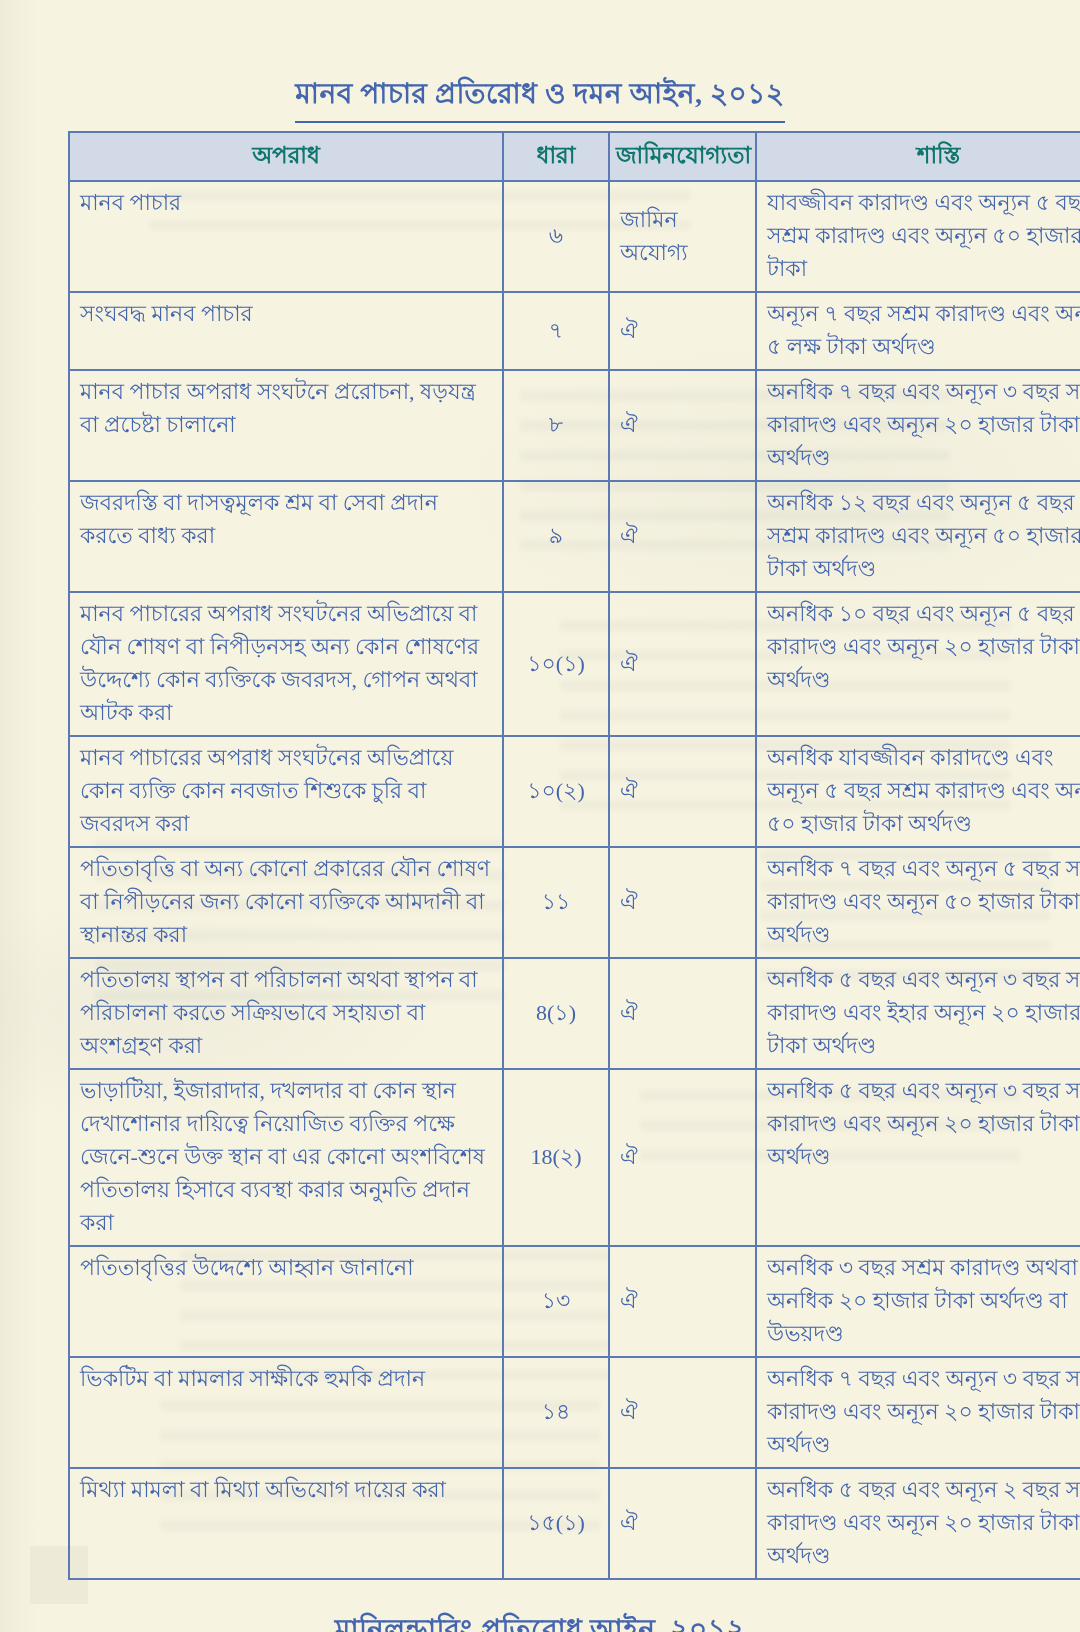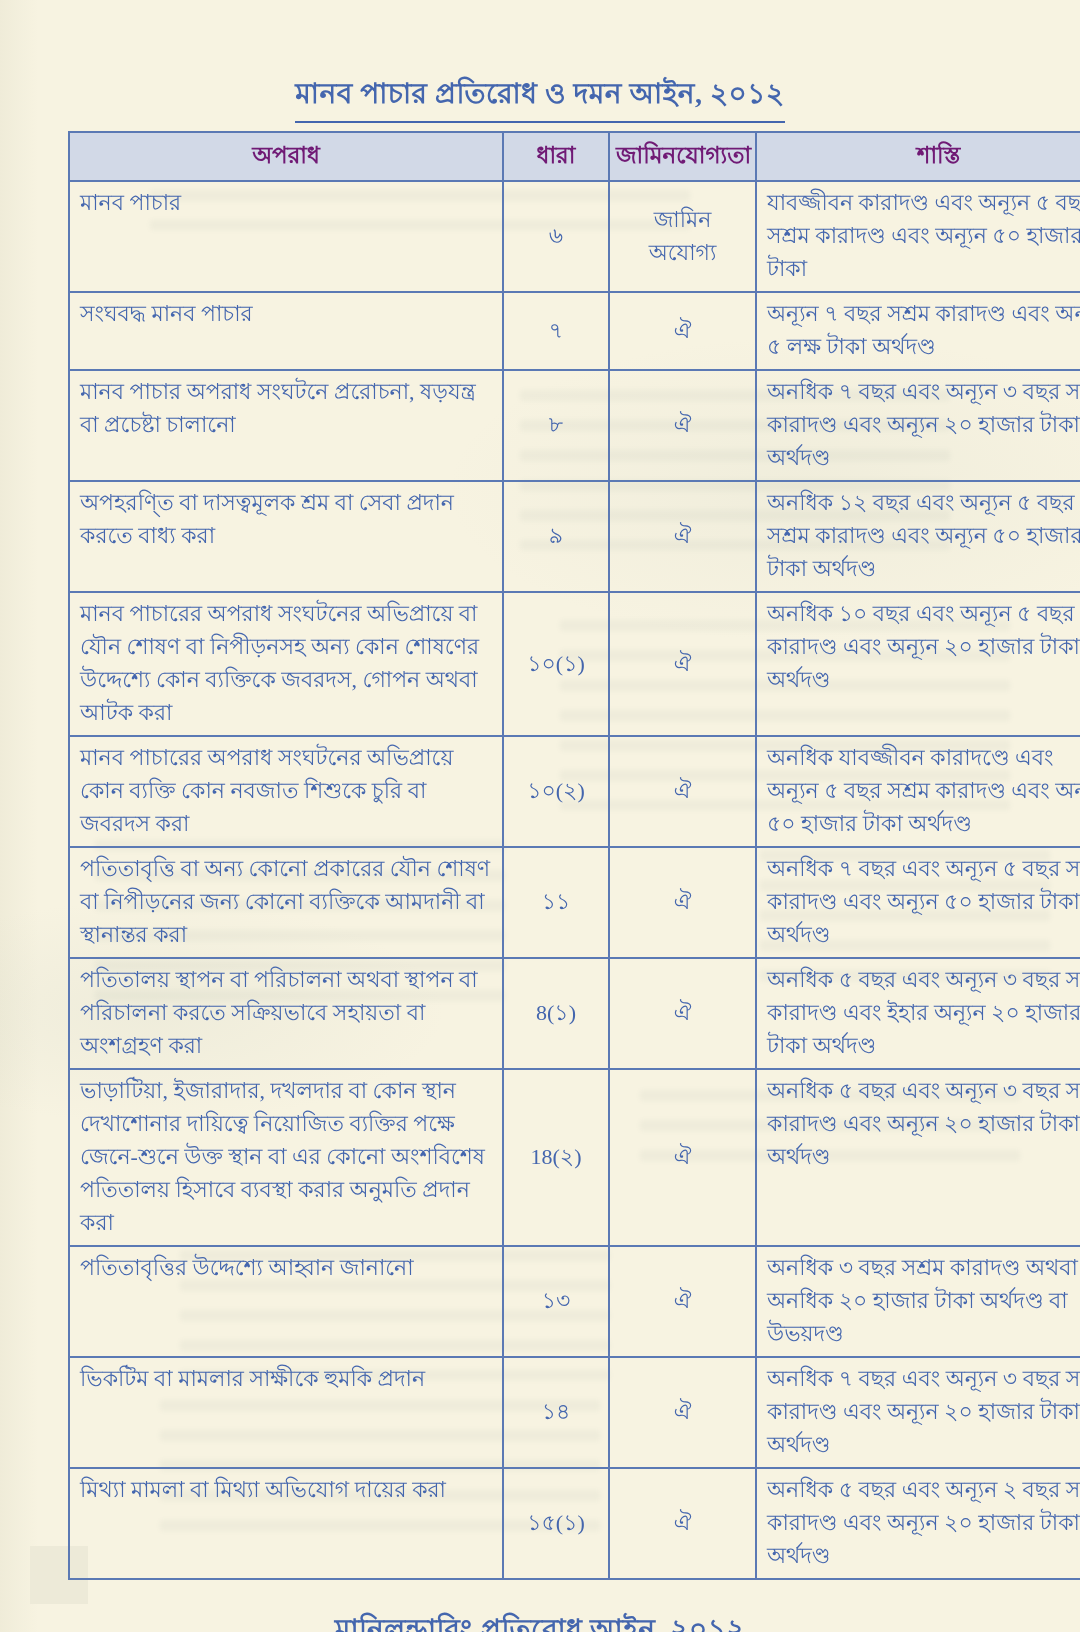--- a/index.html
+++ b/index.html
@@ -60,33 +60,33 @@
     position: relative;
     z-index: 2;
   }
   table.law-table, table.law-table th, table.law-table td {
     border: 2px solid #5b79b4;
   }
   table.law-table th {
     background: #d2d9e7;
     font-size: 23px;
     font-weight: bold;
-    color: #701a75;
+    color: #0f766e;
     padding: 4px 6px;
     text-align: center;
   }
   table.law-table td {
     font-size: 22px;
     line-height: 1.5;
     padding: 4px 10px 6px 10px;
     color: #4466ae;
   }
   td.c-off  { vertical-align: top; text-align: left; margin-top: 48px; }
   td.c-sec  { vertical-align: middle; text-align: center; }
-  td.c-bail { vertical-align: middle; text-align: center; }
+  td.c-bail { vertical-align: middle; }
   td.c-pun  { vertical-align: top; text-align: left; }
   
   #t1 tr.r0  { height: 54px; }
   #t1 tr.r1  { height: 60px; }
   #t1 tr.r2  { height: 62px; }
   #t1 tr.r3  { height: 62px; }
   #t1 tr.r4  { height: 82px; }
   #t1 tr.r5  { height: 90px; }
   #t1 tr.r6  { height: 62px; }
   #t1 tr.r7  { height: 88px; }
@@ -149,21 +149,21 @@
       <td class="c-bail">ঐ</td>
       <td class="c-pun">অন্যূন ৭ বছর সশ্রম কারাদণ্ড এবং অন্যূন ৫ লক্ষ টাকা অর্থদণ্ড</td>
     </tr>
     <tr class="r2">
       <td class="c-off">মানব পাচার অপরাধ সংঘটনে প্ররোচনা, ষড়যন্ত্র বা প্রচেষ্টা চালানো</td>
       <td class="c-sec">৮</td>
       <td class="c-bail">ঐ</td>
       <td class="c-pun">অনধিক ৭ বছর এবং অন্যূন ৩ বছর সশ্রম কারাদণ্ড এবং অন্যূন ২০ হাজার টাকা অর্থদণ্ড</td>
     </tr>
     <tr class="r3">
-      <td class="c-off">অপহরণ্তি বা দাসত্বমূলক শ্রম বা সেবা প্রদান করতে বাধ্য করা</td>
+      <td class="c-off">জবরদস্তি বা দাসত্বমূলক শ্রম বা সেবা প্রদান করতে বাধ্য করা</td>
       <td class="c-sec">৯</td>
       <td class="c-bail">ঐ</td>
       <td class="c-pun">অনধিক ১২ বছর এবং অন্যূন ৫ বছর সশ্রম কারাদণ্ড এবং অন্যূন ৫০ হাজার টাকা অর্থদণ্ড</td>
     </tr>
     <tr class="r4">
       <td class="c-off">মানব পাচারের অপরাধ সংঘটনের অভিপ্রায়ে বা যৌন শোষণ বা নিপীড়নসহ অন্য কোন শোষণের উদ্দেশ্যে কোন ব্যক্তিকে জবরদস, গোপন অথবা আটক করা</td>
       <td class="c-sec">১০(১)</td>
       <td class="c-bail">ঐ</td>
       <td class="c-pun">অনধিক ১০ বছর এবং অন্যূন ৫ বছর কারাদণ্ড এবং অন্যূন ২০ হাজার টাকা অর্থদণ্ড</td>
     </tr>

